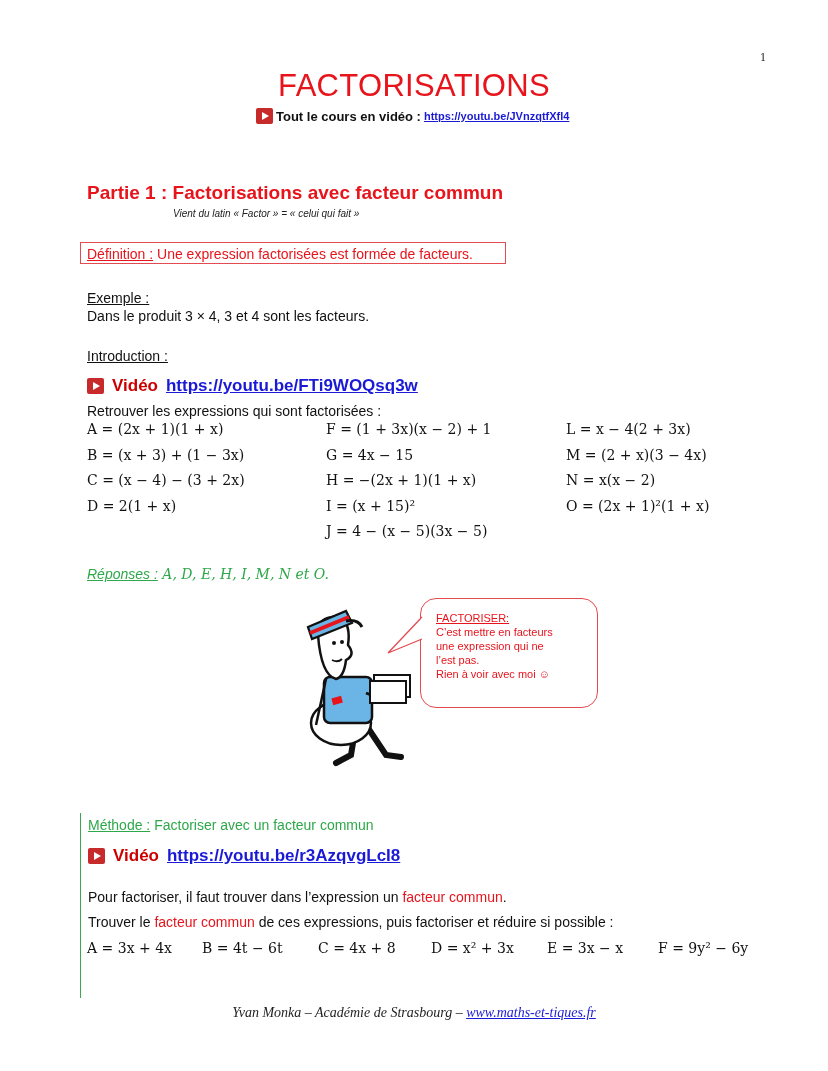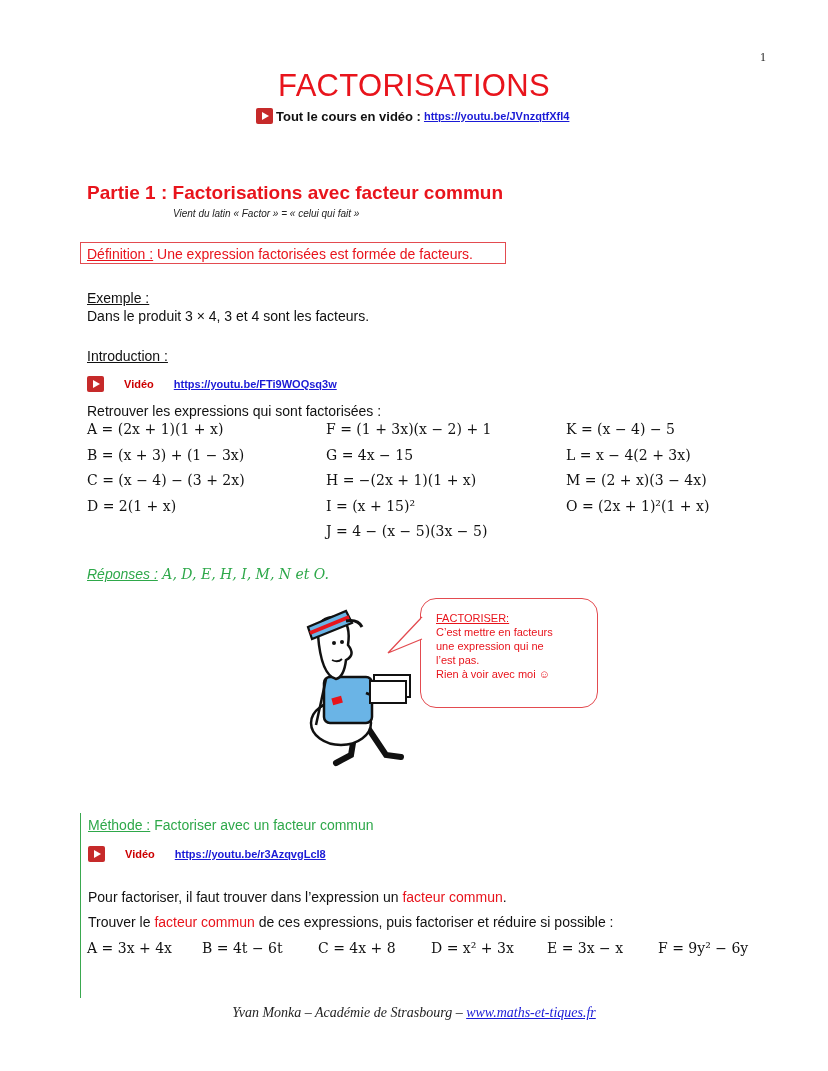--- a/index.html
+++ b/index.html
@@ -12,21 +12,21 @@
   .yt { display:inline-block; width:17px; height:16px; background:#c62a2a; border-radius:2px; position:relative; }
   .yt::after { content:""; position:absolute; left:6px; top:3.5px; border-left:7px solid #fff; border-top:4.5px solid transparent; border-bottom:4.5px solid transparent; }
   a.link { color:#1a1ad6; text-decoration:underline; }
   .course-video a.link { font-size:11px; }
   .part-title { left:87px; top:182px; font-size:19px; font-weight:bold; color:#e8141c; }
   .latin { left:173px; top:208px; font-size:10px; font-style:italic; color:#222; }
   .def-box { left:80px; top:242px; width:426px; height:22px; border:1.3px solid #e34b50; box-sizing:border-box; }
   .def-text { left:87px; top:246px; font-size:14px; color:#e8141c; }
   .u { text-decoration:underline; }
   .txt { font-size:14px; color:#111; }
-  .vid-small { display:flex; align-items:center; gap:20px; font-size:11px; font-weight:bold; }
+  .vid-small { display:flex; align-items:center; gap:8px; font-size:17px; font-weight:bold; }
   .vid-small .lbl { color:#c00; }
   .math { font-family:"DejaVu Serif", serif; font-size:14px; color:#111; }
   .green { color:#2ea84a; }
   .red { color:#e8141c;margin-top:24px; }
   .bubble { left:420px; top:598px; width:178px; height:110px; border:1.3px solid #e34b50; border-radius:16px; box-sizing:border-box; background:#fff; }
   .bubble-text { left:436px; top:611px; font-size:11px; color:#e8141c; line-height:14px; }
   .method-bar { left:80px; top:813px; width:1px; height:185px; background:#3aa84f; }
   .footer { left:0; width:828px; top:1005px; text-align:center; font-family:"Liberation Serif", serif; font-style:italic; font-size:14px; color:#222; }
   .footer a.link { color:#1a1ad6; }
 </style>
@@ -70,23 +70,23 @@
   <div class="math" style="height:25.5px">D = 2(1 + x)</div>
 </div>
 <div class="abs" style="left:326px; top:421px;">
   <div class="math" style="height:25.5px">F = (1 + 3x)(x − 2) + 1</div>
   <div class="math" style="height:25.5px">G = 4x − 15</div>
   <div class="math" style="height:25.5px">H = −(2x + 1)(1 + x)</div>
   <div class="math" style="height:25.5px">I = (x + 15)²</div>
   <div class="math" style="height:25.5px">J = 4 − (x − 5)(3x − 5)</div>
 </div>
 <div class="abs" style="left:566px; top:421px;">
-  <div class="math" style="height:25.5px">K = (x − 4) − 5</div>
   <div class="math" style="height:25.5px">L = x − 4(2 + 3x)</div>
   <div class="math" style="height:25.5px">M = (2 + x)(3 − 4x)</div>
+  <div class="math" style="height:25.5px">N = x(x − 2)</div>
   <div class="math" style="height:25.5px">O = (2x + 1)²(1 + x)</div>
 </div>
 
 <div class="abs green" style="left:87px; top:566px; font-size:14px;">
   <span class="u" style="font-style:italic;">Réponses :</span><span class="math green" style="font-style:italic;"> A, D, E, H, I, M, N et O.</span>
 </div>
 
 <svg class="abs" style="left:296px; top:605px;" width="130" height="165" viewBox="0 0 130 165">
 
   <path d="M60 120 L55 150 L40 158" stroke="#111" stroke-width="6" fill="none" stroke-linecap="round"></path>

